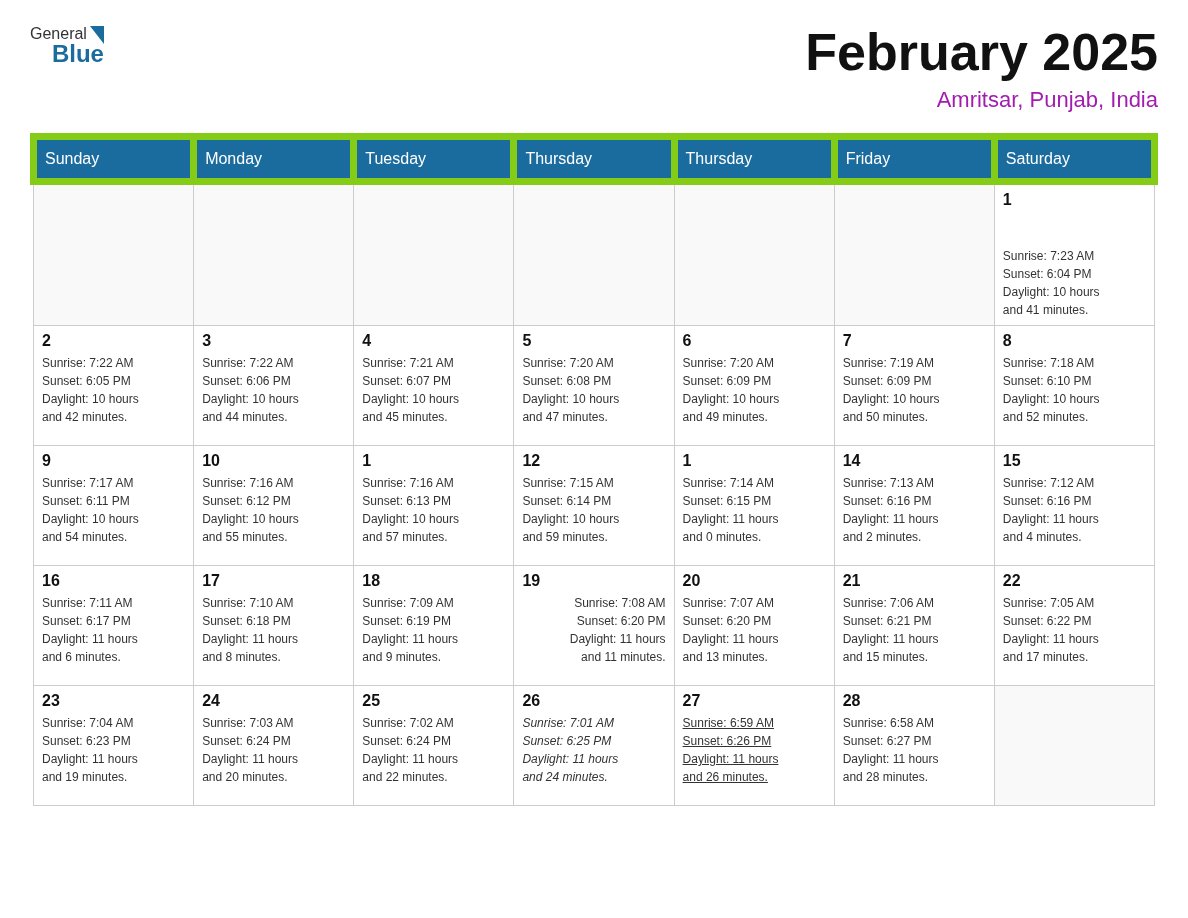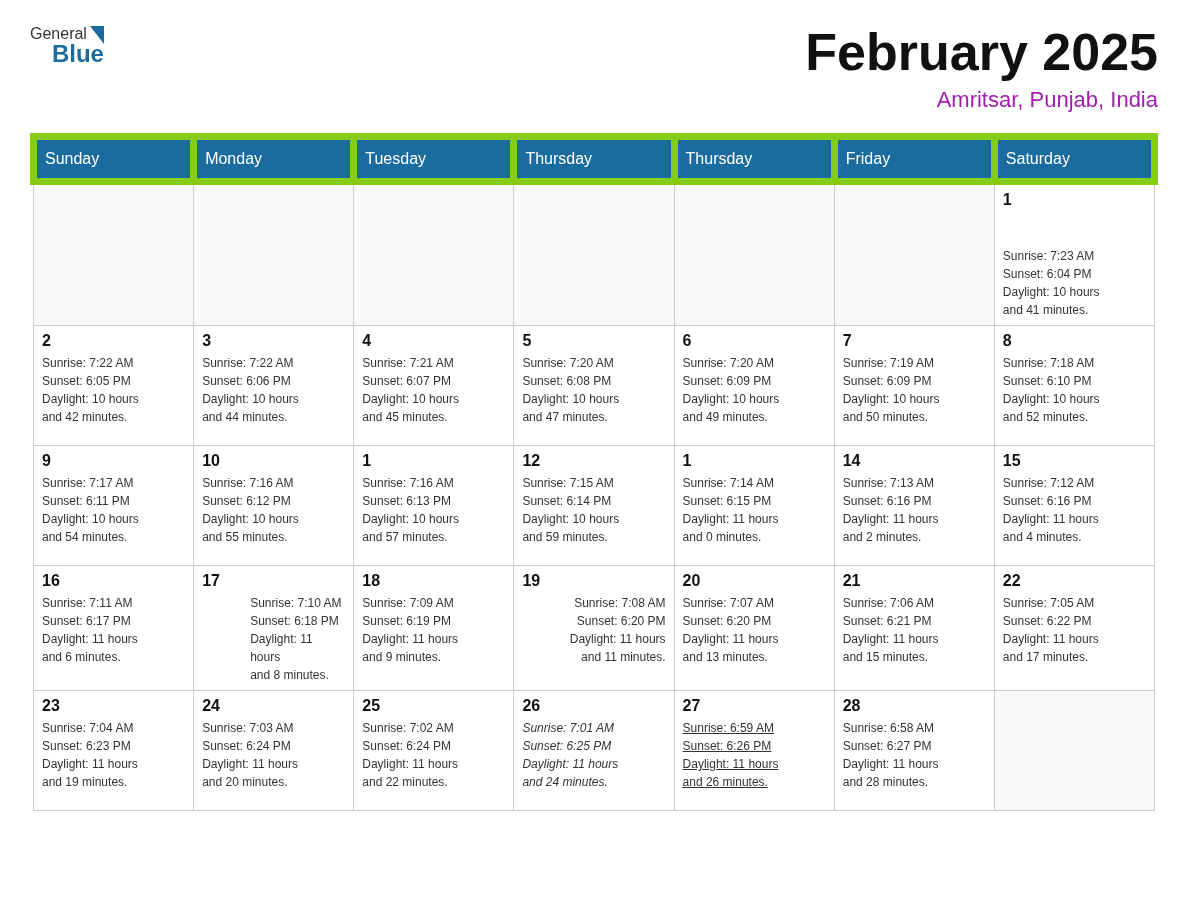--- a/index.html
+++ b/index.html
@@ -251,21 +251,21 @@
       <tr>
         <td>
           <span class="day-num">16</span>
           <div class="day-info" style="white-space: pre-line;">Sunrise: 7:11 AM
 Sunset: 6:17 PM
 Daylight: 11 hours
 and 6 minutes.</div>
         </td>
         <td>
           <span class="day-num">17</span>
-          <div class="day-info" style="white-space: pre-line; margin-left: 48px;">Sunrise: 7:10 AM
+          <div class="day-info" style="white-space: pre-line;">Sunrise: 7:10 AM
 Sunset: 6:18 PM
 Daylight: 11 hours
 and 8 minutes.</div>
         </td>
         <td>
           <span class="day-num">18</span>
           <div class="day-info" style="white-space: pre-line;">Sunrise: 7:09 AM
 Sunset: 6:19 PM
 Daylight: 11 hours
 and 9 minutes.</div>

